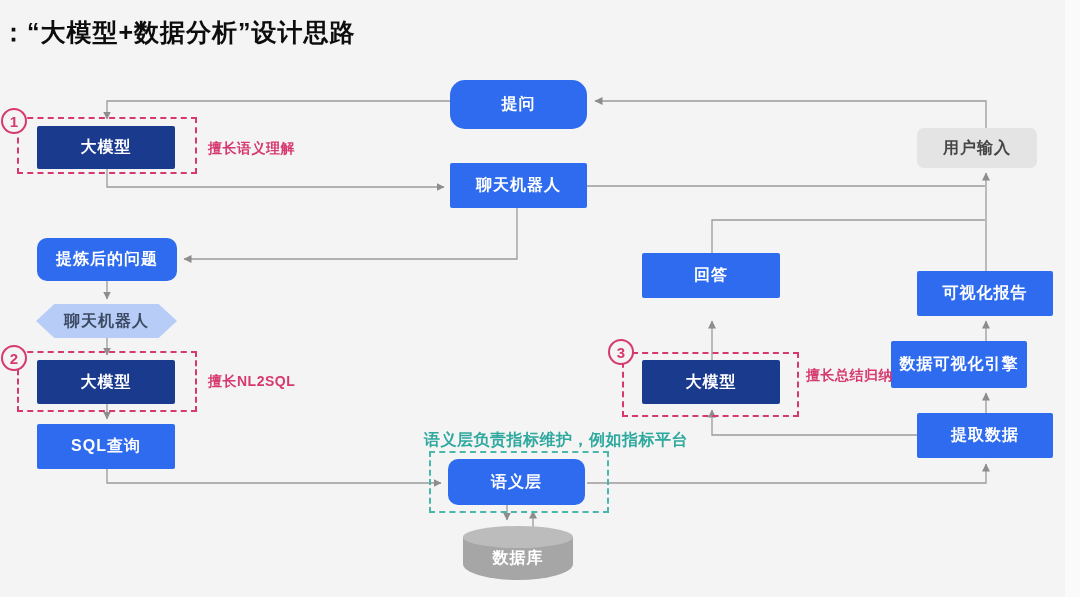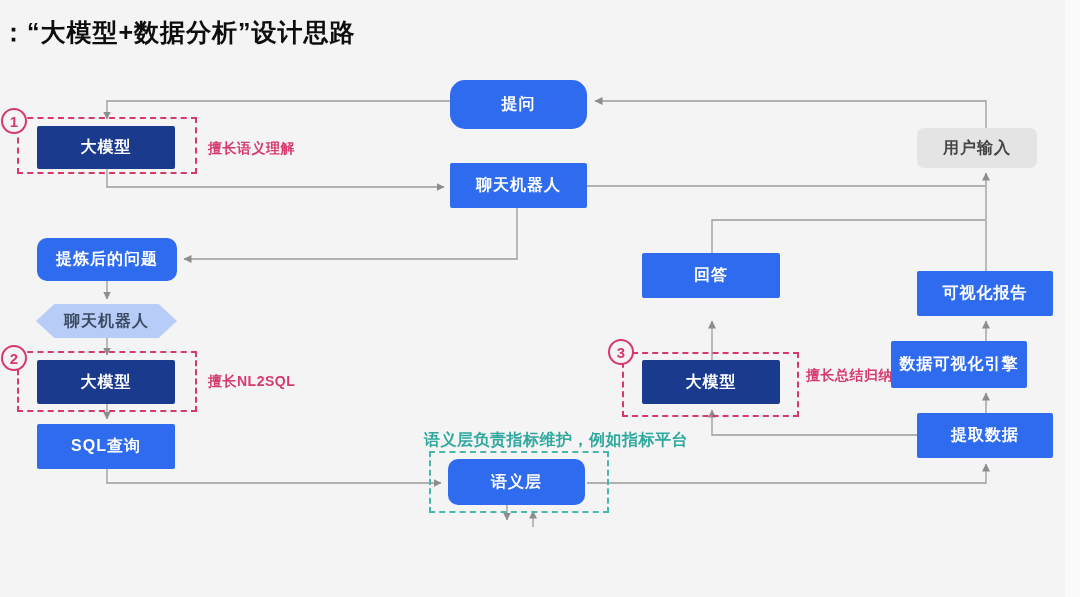--- a/index.html
+++ b/index.html
@@ -103,20 +103,23 @@
   <div class="dash" style="left:17px;top:351px;width:176px;height:57px;"></div>
   <div class="box navy" style="left:37px;top:360px;width:138px;height:44px;">大模型</div>
   <div class="note" style="left:208px;top:373px;">擅长NL2SQL</div>
 
   <div class="box blue" style="left:37px;top:424px;width:138px;height:45px;">SQL查询</div>
 
   <div class="note teal" style="left:424px;top:430px;">语义层负责指标维护，例如指标平台</div>
   <div class="dash teal" style="left:429px;top:451px;width:176px;height:58px;"></div>
   <div class="box blue rounded" style="left:448px;top:459px;width:137px;height:46px;">语义层</div>
 
+  <div class="cylinder" style="left:463px;top:537px;width:110px;height:43px;">
+    <div class="cyl-label">数据库</div>
+  </div>
 
   <div class="box blue" style="left:642px;top:253px;width:138px;height:45px;">回答</div>
   <div class="badge" style="left:608px;top:339px;">3</div>
   <div class="dash" style="left:622px;top:352px;width:173px;height:61px;"></div>
   <div class="box navy" style="left:642px;top:360px;width:138px;height:44px;">大模型</div>
   <div class="note" style="left:806px;top:367px;">擅长总结归纳</div>
 
   <div class="box blue" style="left:917px;top:271px;width:136px;height:45px;">可视化报告</div>
   <div class="box blue" style="left:891px;top:341px;width:136px;height:47px;">数据可视化引擎</div>
   <div class="box blue" style="left:917px;top:413px;width:136px;height:45px;">提取数据</div>

